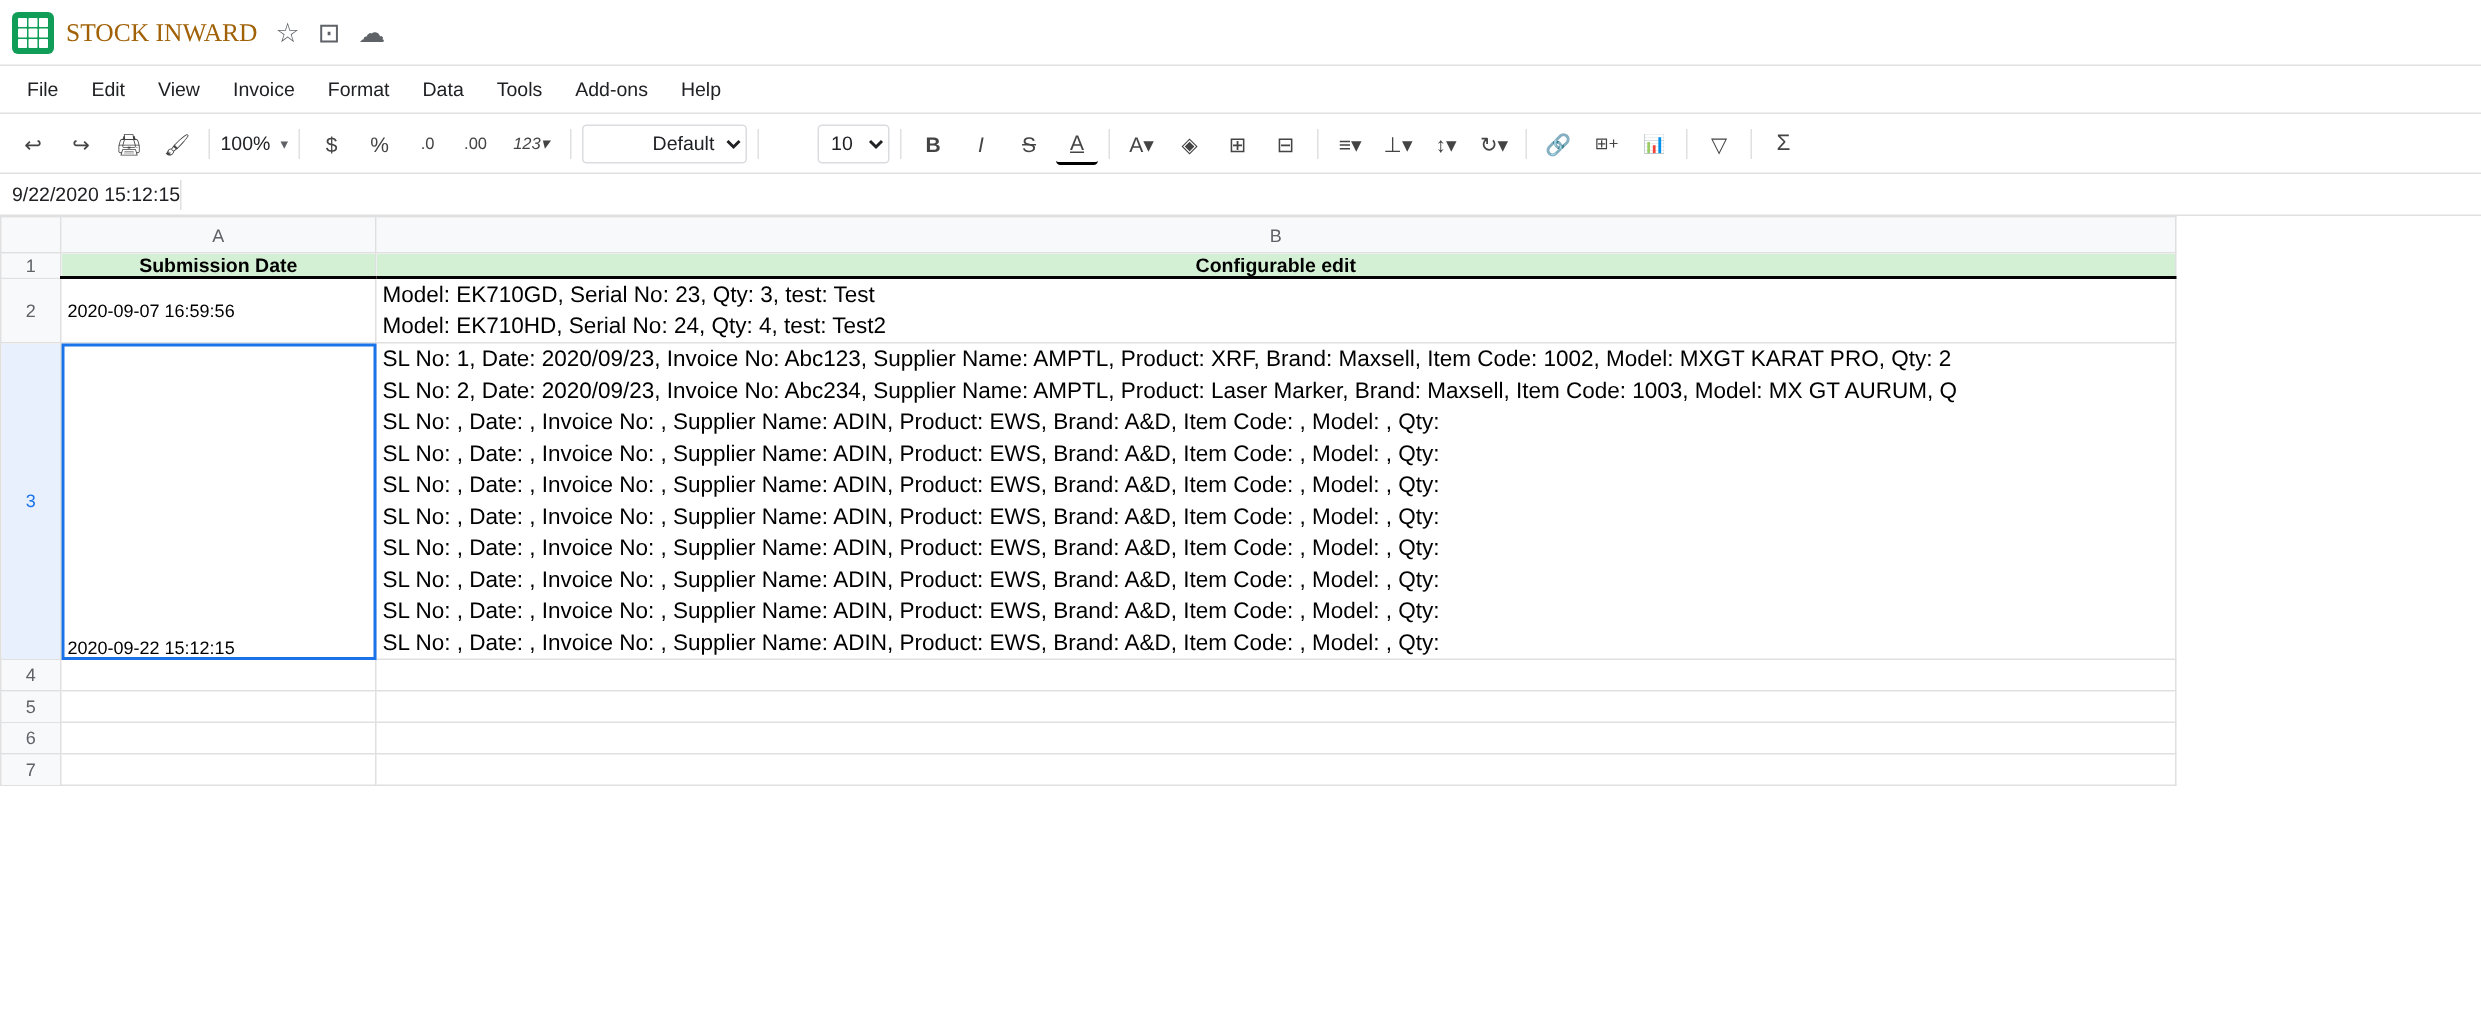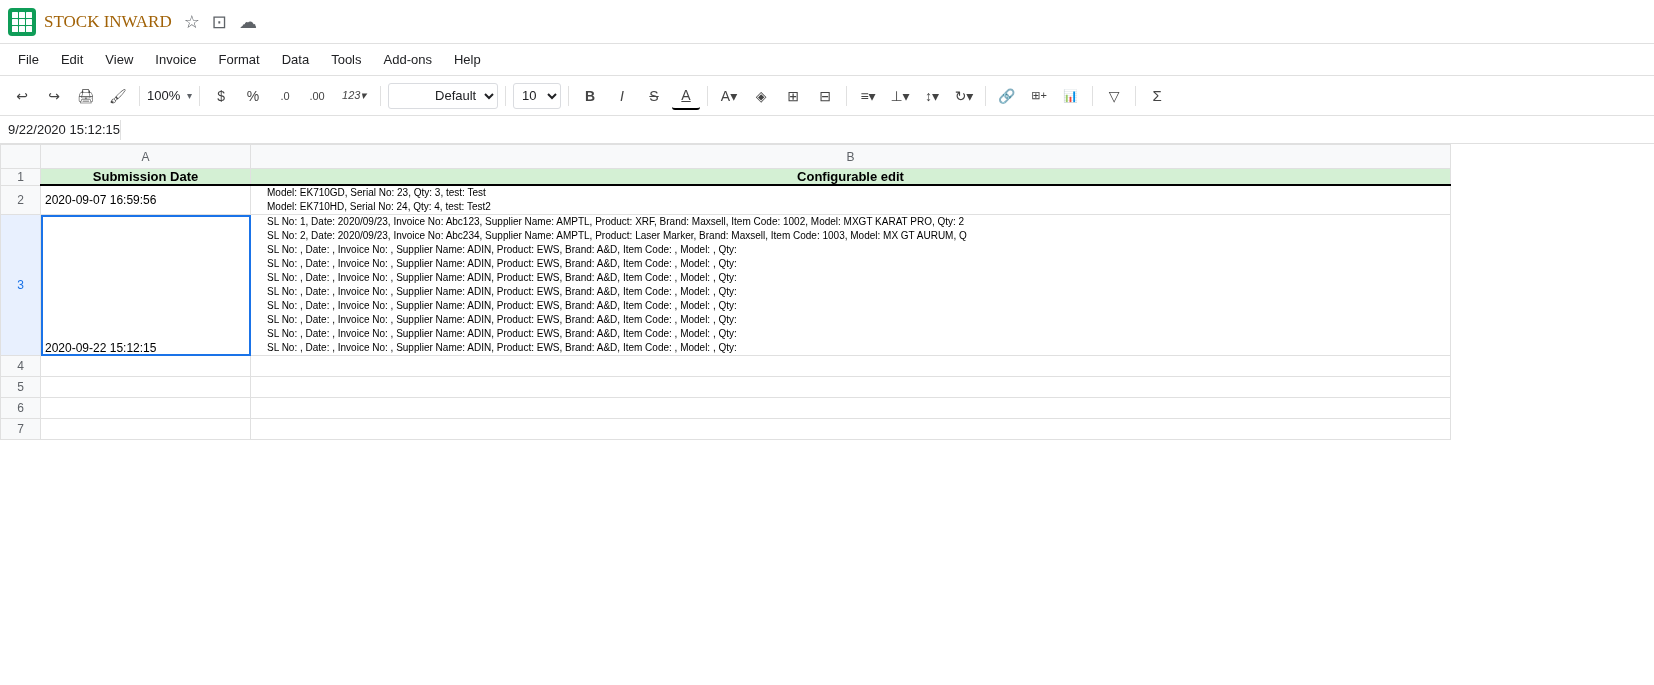--- a/index.html
+++ b/index.html
@@ -160,23 +160,22 @@
     }
     
     .data-cell {
       vertical-align: top;
       height: auto;
       padding: 2px 4px;
     }
     .cell-multiline {
       white-space: pre-wrap;
       overflow: hidden;
-      font-size: 10px;
+      font-size: 15px;
       line-height: 1.4;
-      margin-left: 12px;
     }
     
     .selected-cell {
       outline: 2px solid #1a73e8;
       outline-offset: -2px;
     }
     .selected-row-num {
       background: #e8f0fe !important;
       color: #1a73e8 !important;
     }
@@ -234,21 +233,21 @@
   <button class="toolbar-btn">$</button>
   <button class="toolbar-btn">%</button>
   <button class="toolbar-btn" style="font-size:11px;">.0</button>
   <button class="toolbar-btn" style="font-size:11px;">.00</button>
   <button class="toolbar-btn" style="font-size:11px; width:38px;font-style:italic;">123▾</button>
   <div class="toolbar-separator"></div>
   <select class="toolbar-select" style="width:110px;padding-left:42px;">
     <option>Default (Ari…</option>
   </select>
   <div class="toolbar-separator"></div>
-  <select class="toolbar-select" style="width:48px;">
+  <select class="toolbar-select" style="width:48px;margin-left:32px;">
     <option>10</option>
   </select>
   <div class="toolbar-separator"></div>
   <button class="toolbar-btn" style="font-weight:bold;">B</button>
   <button class="toolbar-btn" style="font-style:italic;">I</button>
   <button class="toolbar-btn">
       <s>S</s>
     </button>
   <button class="toolbar-btn" style="text-decoration:underline; border-bottom: 2px solid #000;">A</button>
   <div class="toolbar-separator"></div>

